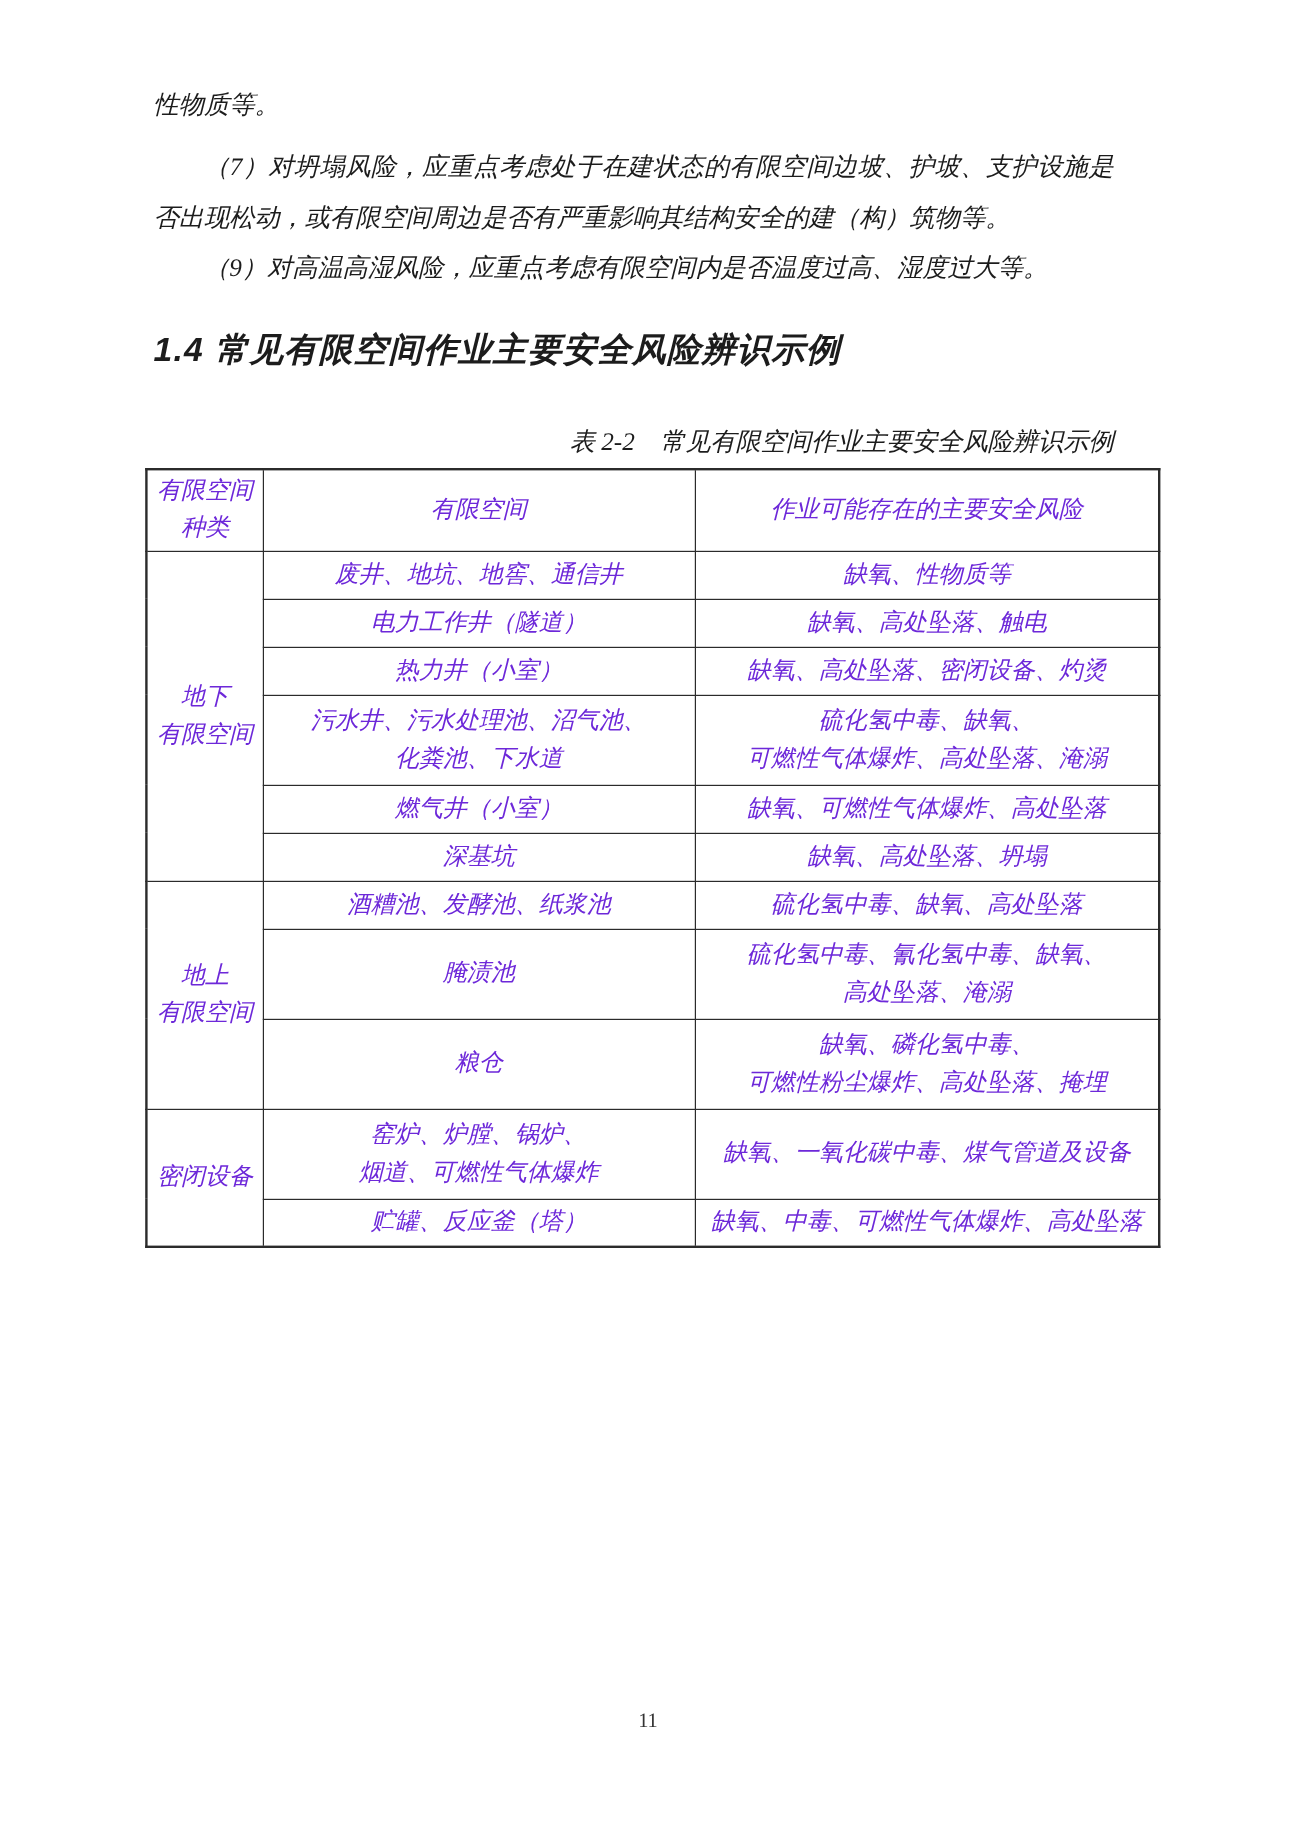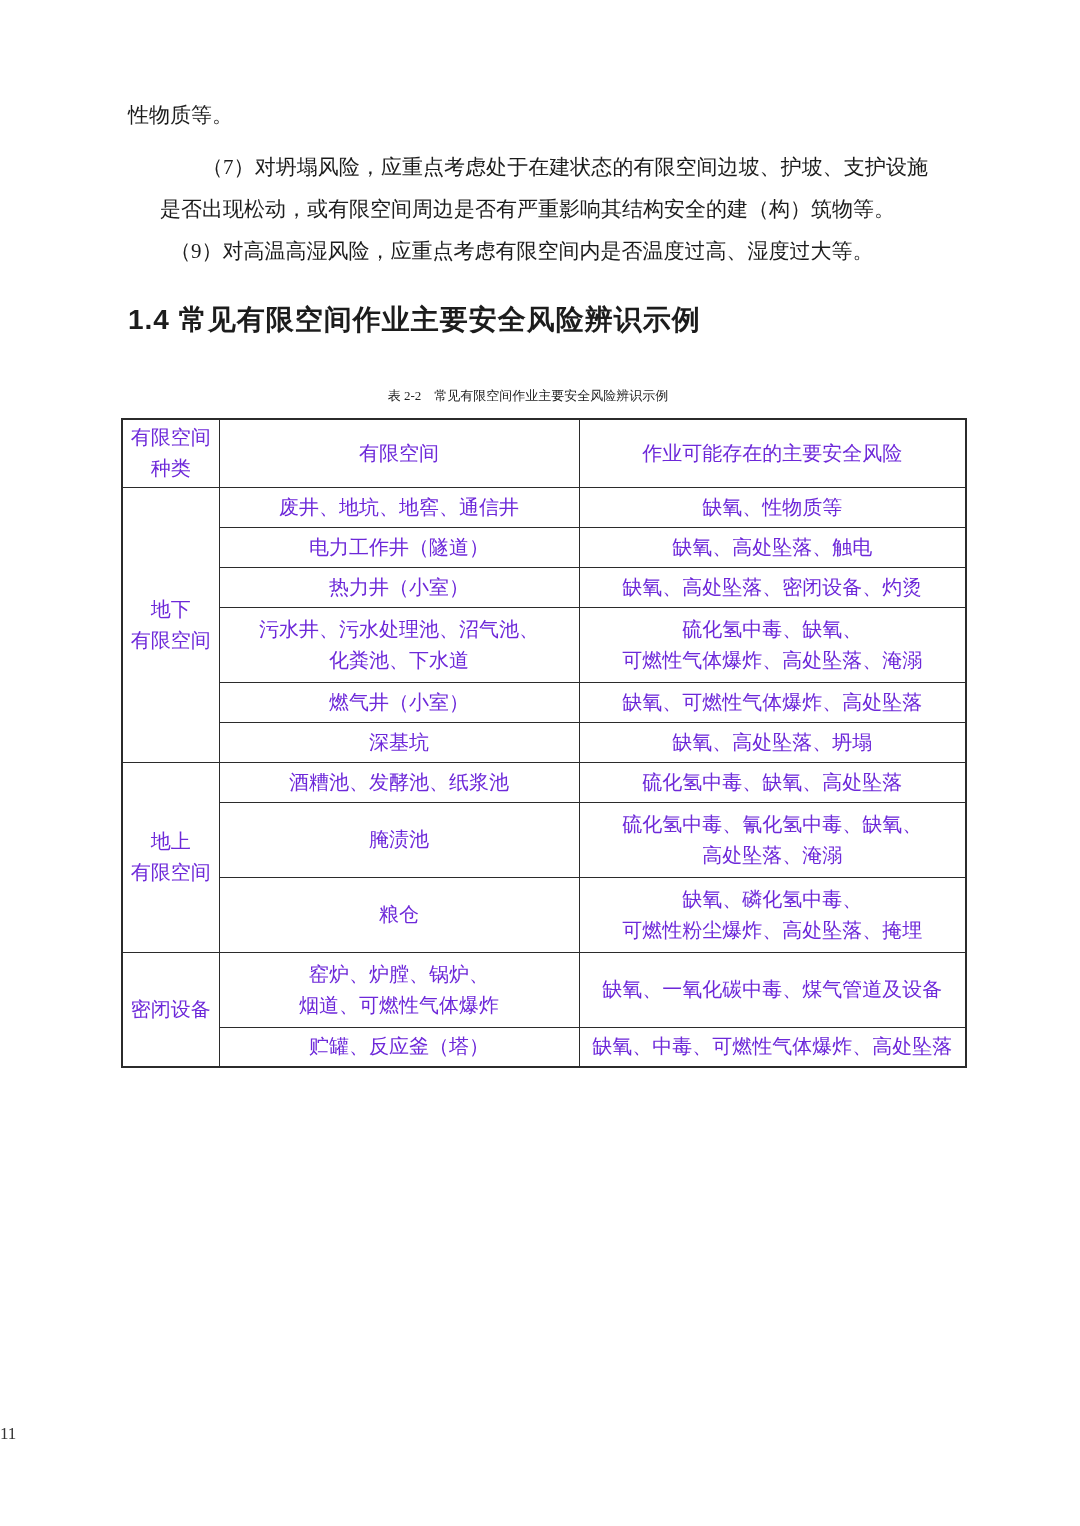--- a/index.html
+++ b/index.html
@@ -7,46 +7,47 @@
   .page {
     position: relative;
     width: 1080px;
     height: 1526px;
     background: #ffffff;
     font-family: "Liberation Serif", "DejaVu Serif", serif;
     color: #1c1c1c;
     overflow: hidden;
   }
   .content {
-    padding: 94px 152px 0 128px; 
+    padding: 66px 152px 0 128px; 
+    font-style: italic;
   }
   .para {
     font-size: 21px;
     line-height: 42px;
     text-align: justify;
     text-justify: inter-ideograph;
   }
   .para.indent { text-indent: 2em; }
-  .para.gap-top { margin-top: 10px; margin-left: 32px; }
+  .para.gap-top { margin-top: 10px; }
   .section-heading {
     font-family: "Liberation Sans", "DejaVu Sans", sans-serif;
     font-size: 28px;
     line-height: 44px;
     font-weight: 700;
     margin-top: 26px;
     letter-spacing: 1px;
   }
   .intro {
     margin-top: 28px;
   }
   .table-caption {
     margin-top: 39px;
-    font-size: 13px;
+    font-size: 21px;
     line-height: 30px;
-    text-align: center;
+    text-align: right;
   }
   table.risk-table {
     border-collapse: collapse;
     table-layout: fixed;
     width: 844px;
     margin: 7px 0 0 -7px;
     font-size: 20px;
     color: #6d28d9;
     border: 2px solid #2b2b2b;
   }
@@ -63,21 +64,21 @@
   .risk-table tr.h1 { height: 40px; }
   .risk-table tr.h2 { height: 75px; }
   .risk-table .col-cat   { width: 97px; }
   .risk-table .col-space { width: 360px; }
   .risk-table .col-risk  { width: 387px; }
   .page-number {
     position: absolute;
     top: 1424px;
     left: 0;
     right: 0;
-    text-align: left;
+    text-align: center;
     font-size: 17px;
     color: #333333;
   }
 </style>
 </head>
 <body>
 
 <div class="page">
   <div class="content">
 

